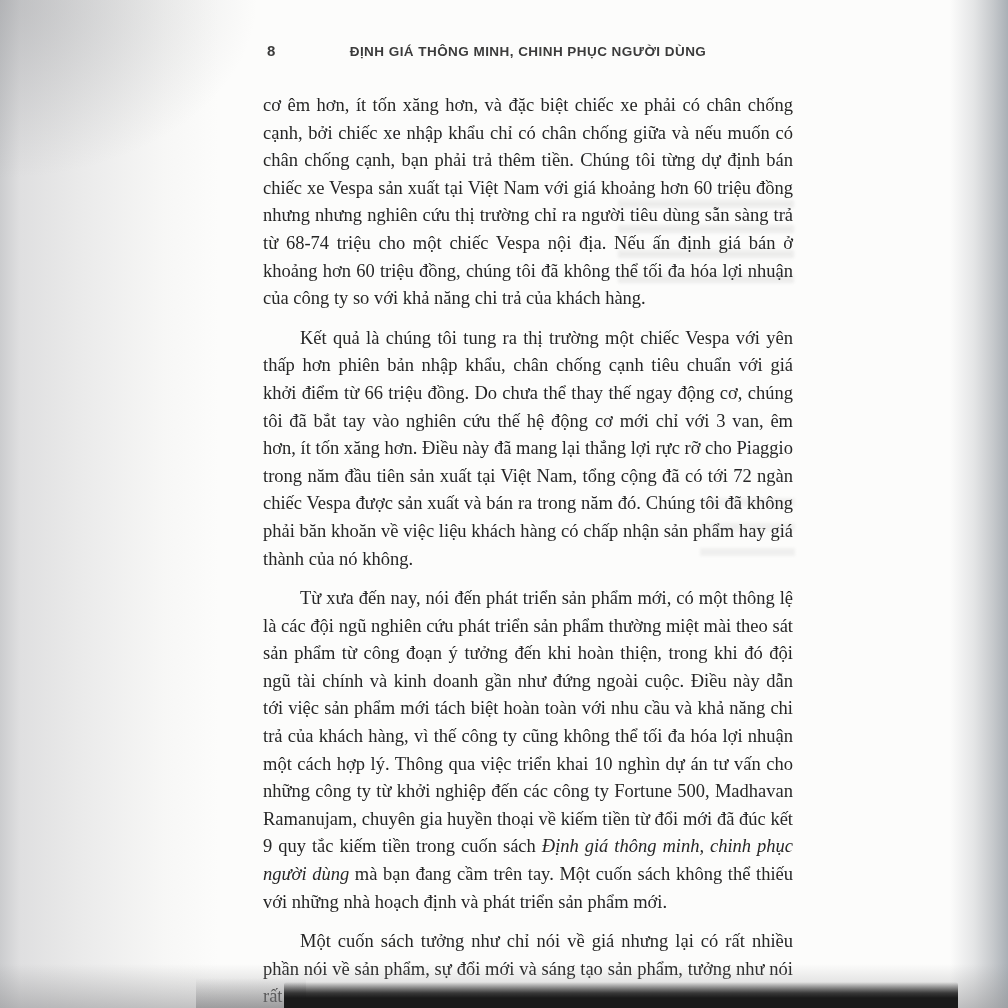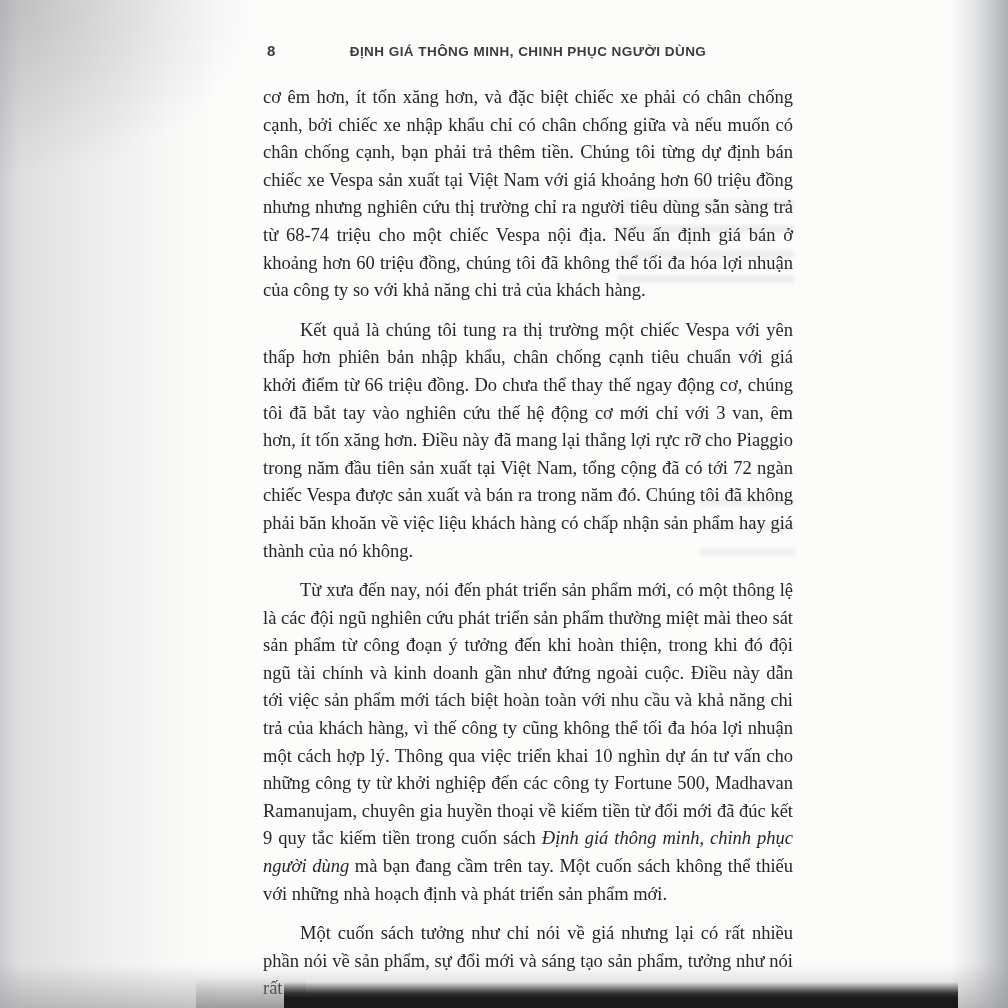--- a/index.html
+++ b/index.html
@@ -51,21 +51,21 @@
   }
   .pagenum {
     position:absolute; left:4px; top:-2px; font-size:15px; letter-spacing:0;
   }
   
   .bodytext {
     position:absolute; left:263px; top:84px; width:530px;
     color:#262626; font-size:18.5px; line-height:27.6px;
     text-align:justify; text-justify:inter-word;
   }
-  .para { margin:0 0 12px 0; }
+  .para { margin:8px 0 12px 0; }
   .para.indent { text-indent:37px; }
   .para em { font-style:italic; }
 </style>
 </head>
 <body>
 
 <div class="photo">
 
   <div class="ghost ghost-1"></div>
   <div class="ghost ghost-2"></div>

